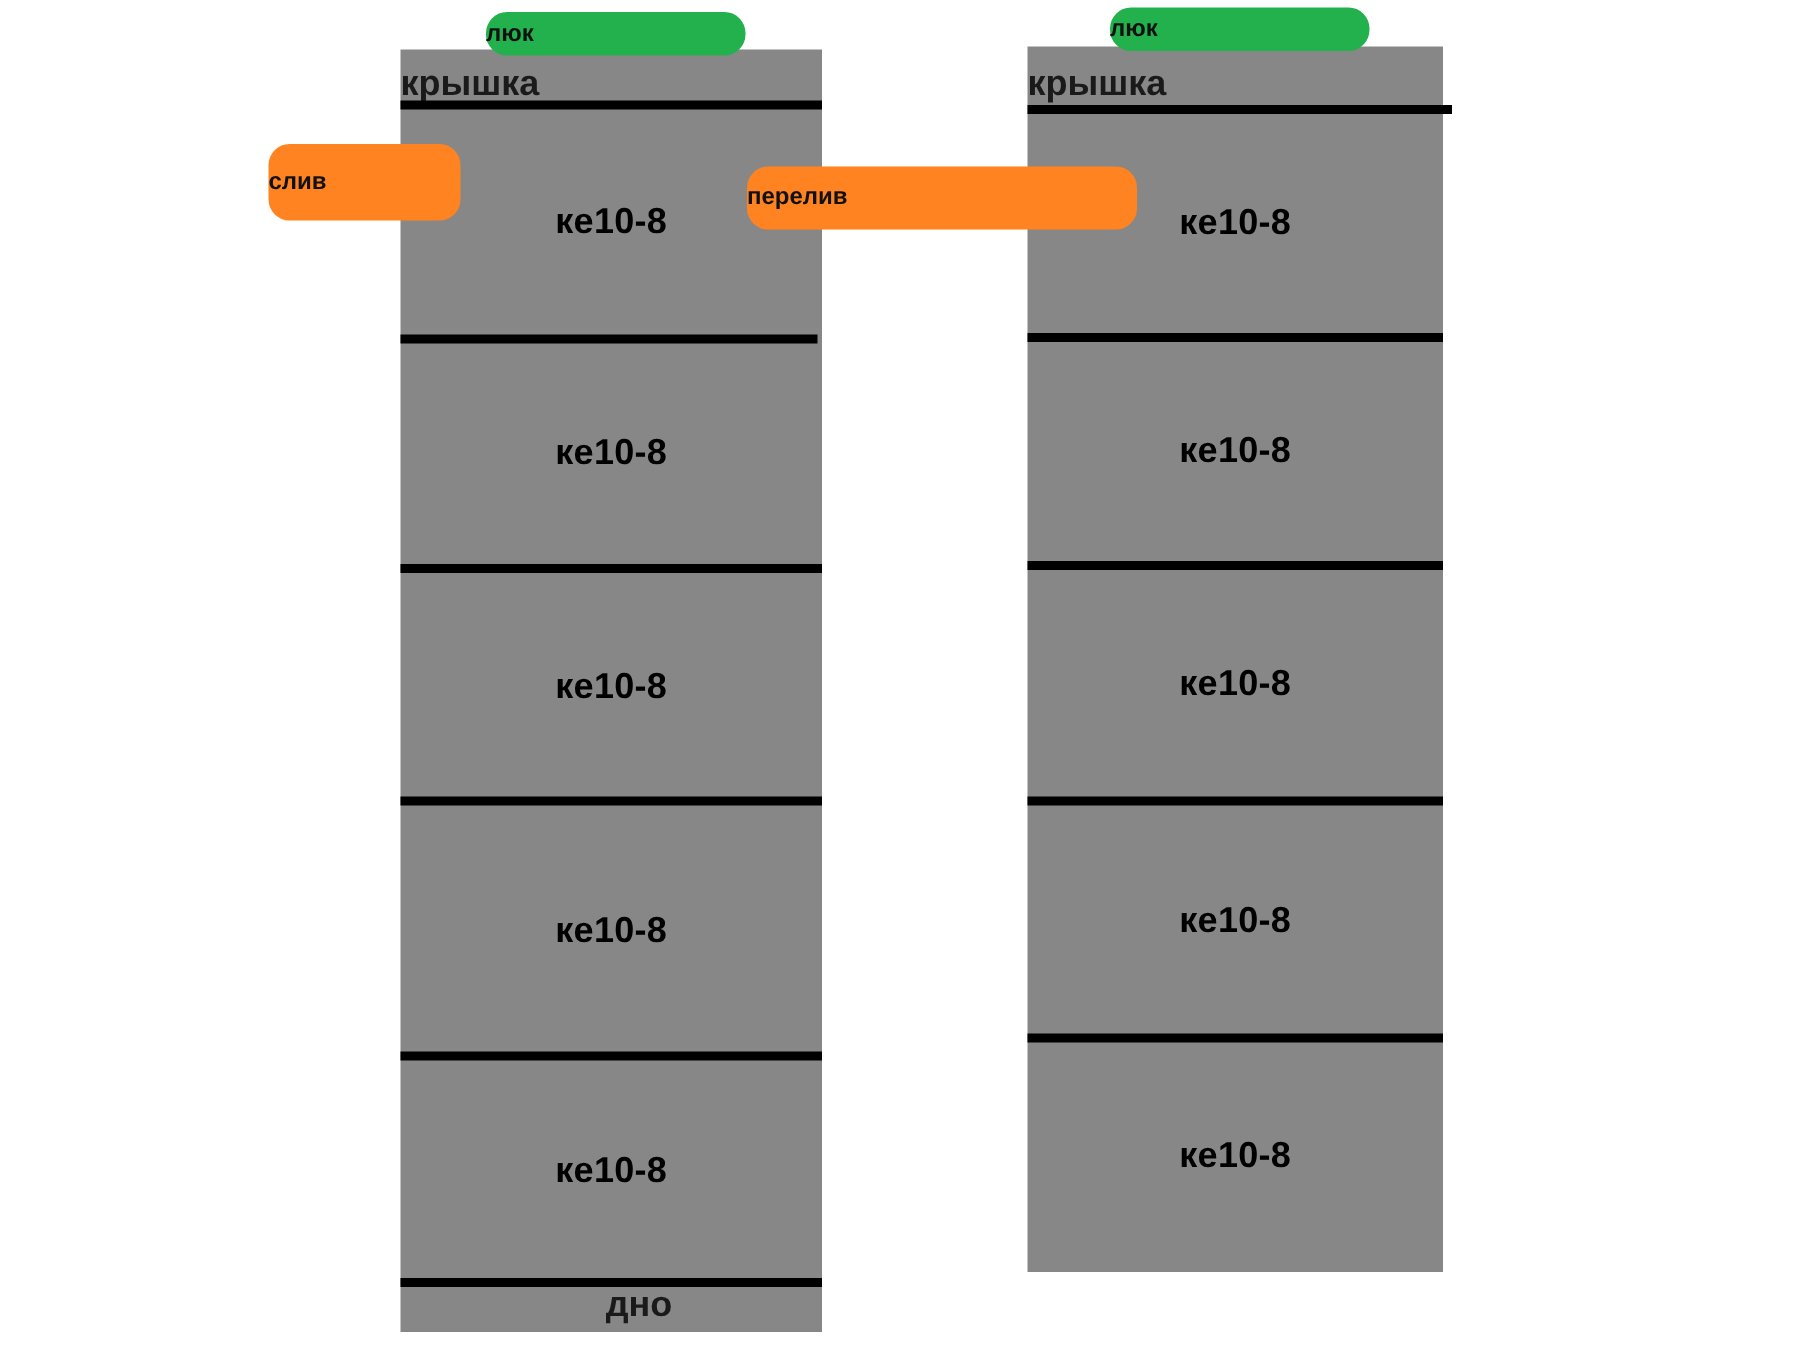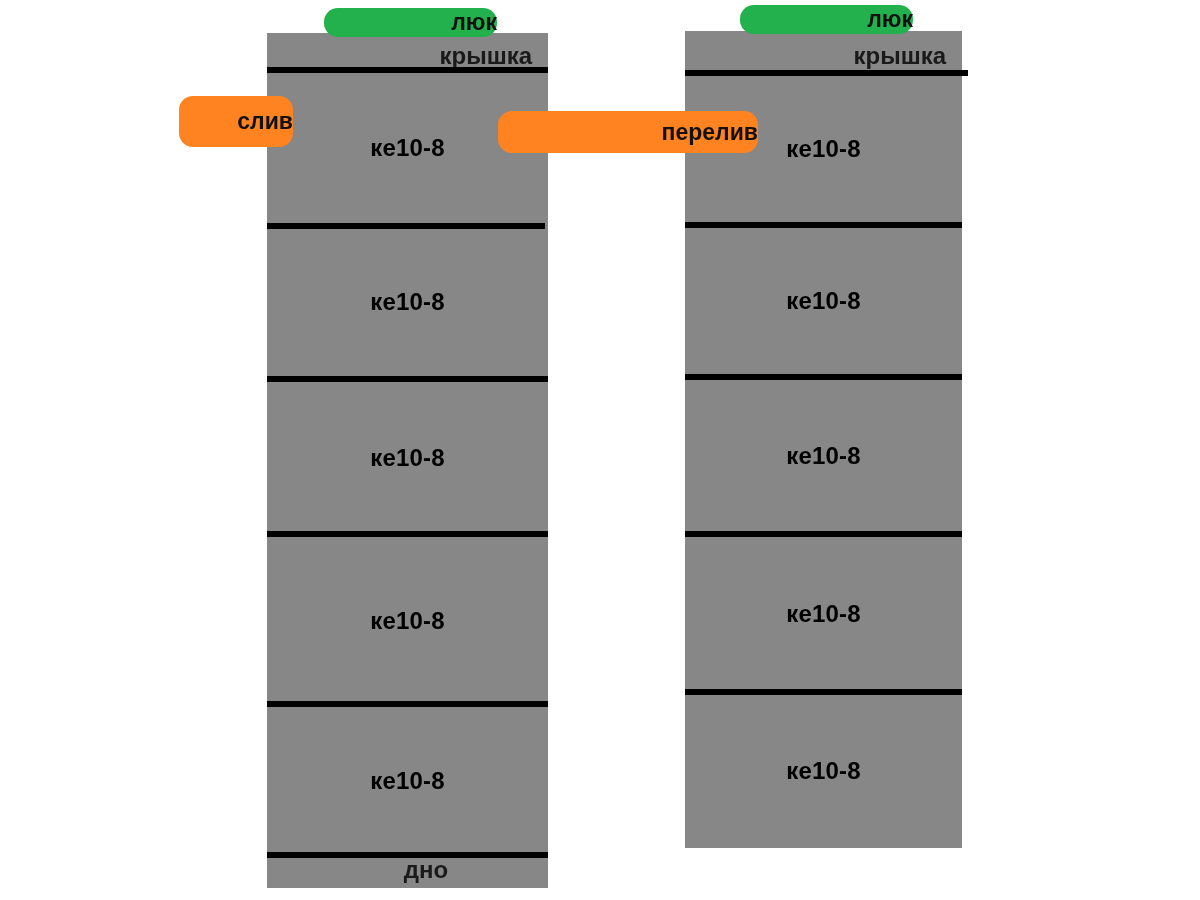--- a/index.html
+++ b/index.html
@@ -47,22 +47,22 @@
   .joint {
     position: absolute;
     background: #000000;
     height: 6px;
   }
 
   
   .cap-label {
     position: absolute;
     left: 0;
-    right: 16px;
-    text-align: right;
+    right: 4px;
+    text-align: left;
     font-size: 24px;
     font-weight: bold;
     color: #1a1a1a;
     white-space: nowrap;
   }
 
   
   .bottom-label {
     position: absolute;
     left: 0;
@@ -73,22 +73,22 @@
     color: #1a1a1a;
     white-space: nowrap;
     margin-left: 37px;
   }
 
   
   .tag {
     position: absolute;
     display: flex;
     align-items: center;
-    justify-content: flex-end;
-    font-size: 23px;
+    justify-content: flex-start;
+    font-size: 16px;
     font-weight: bold;
     color: #111111;
     white-space: nowrap;
     box-sizing: border-box;
     border-radius: 14px;
   }
   .tag-hatch { background: #22b14c; }
   .tag-pipe  { background: #ff8321; }
 </style>
 </head>
@@ -158,21 +158,21 @@
   <div class="joint" style="left:685px; top:689px; width:277px;"></div>
 
   <div class="tag tag-hatch" style="left:324px; top:8px; width:173px; height:29px;">
     <span>люк</span>
   </div>
 
   <div class="tag tag-hatch" style="left:740px; top:5px; width:173px; height:29px;">
     <span>люк</span>
   </div>
 
-  <div class="tag tag-pipe" style="left:179px; top:96px; width:114px; height:51px;">
+  <div class="tag tag-pipe" style="left:179px; top:96px; width:128px; height:51px;">
     <span>слив</span>
   </div>
 
   <div class="tag tag-pipe" style="left:498px; top:111px; width:260px; height:42px;">
     <span>перелив</span>
   </div>
 
 </div>
 
 </body></html>

